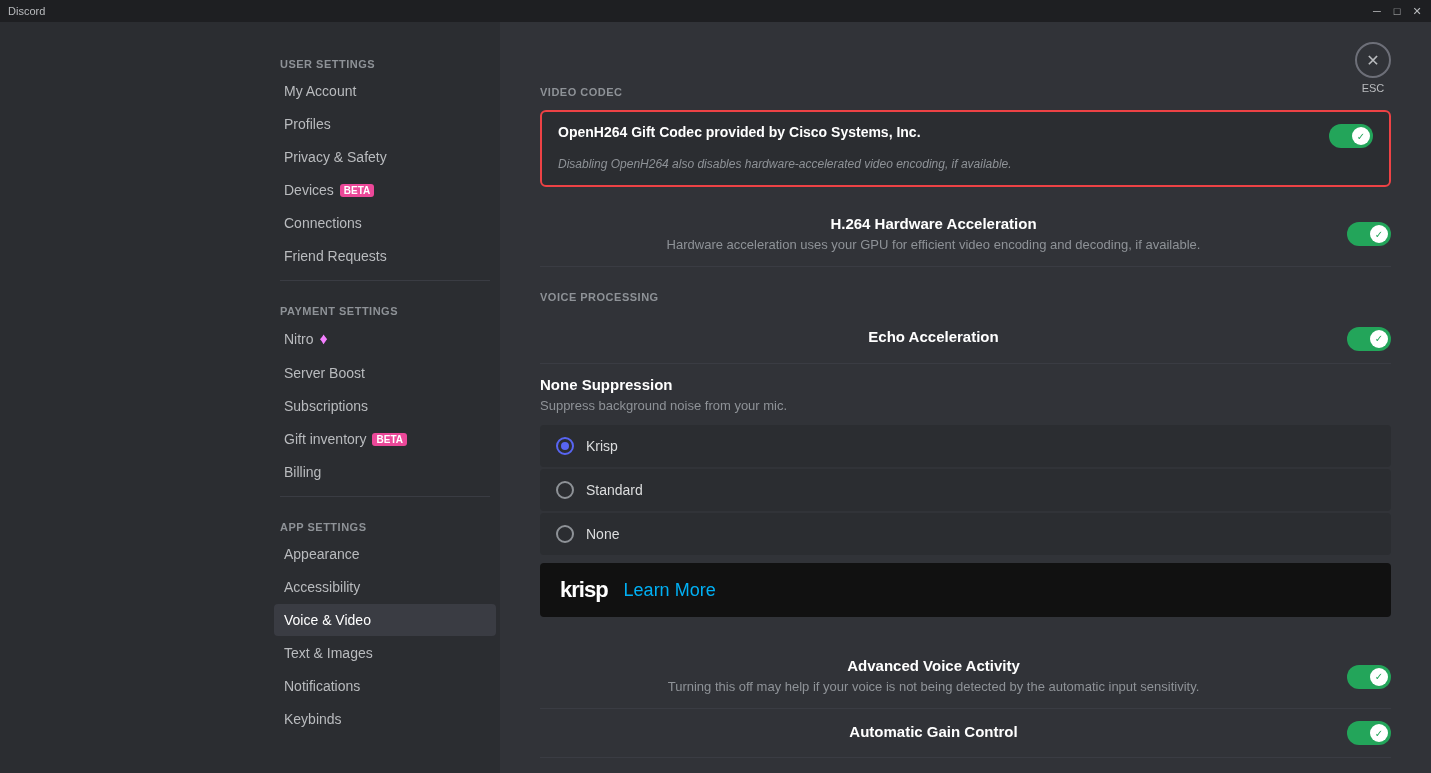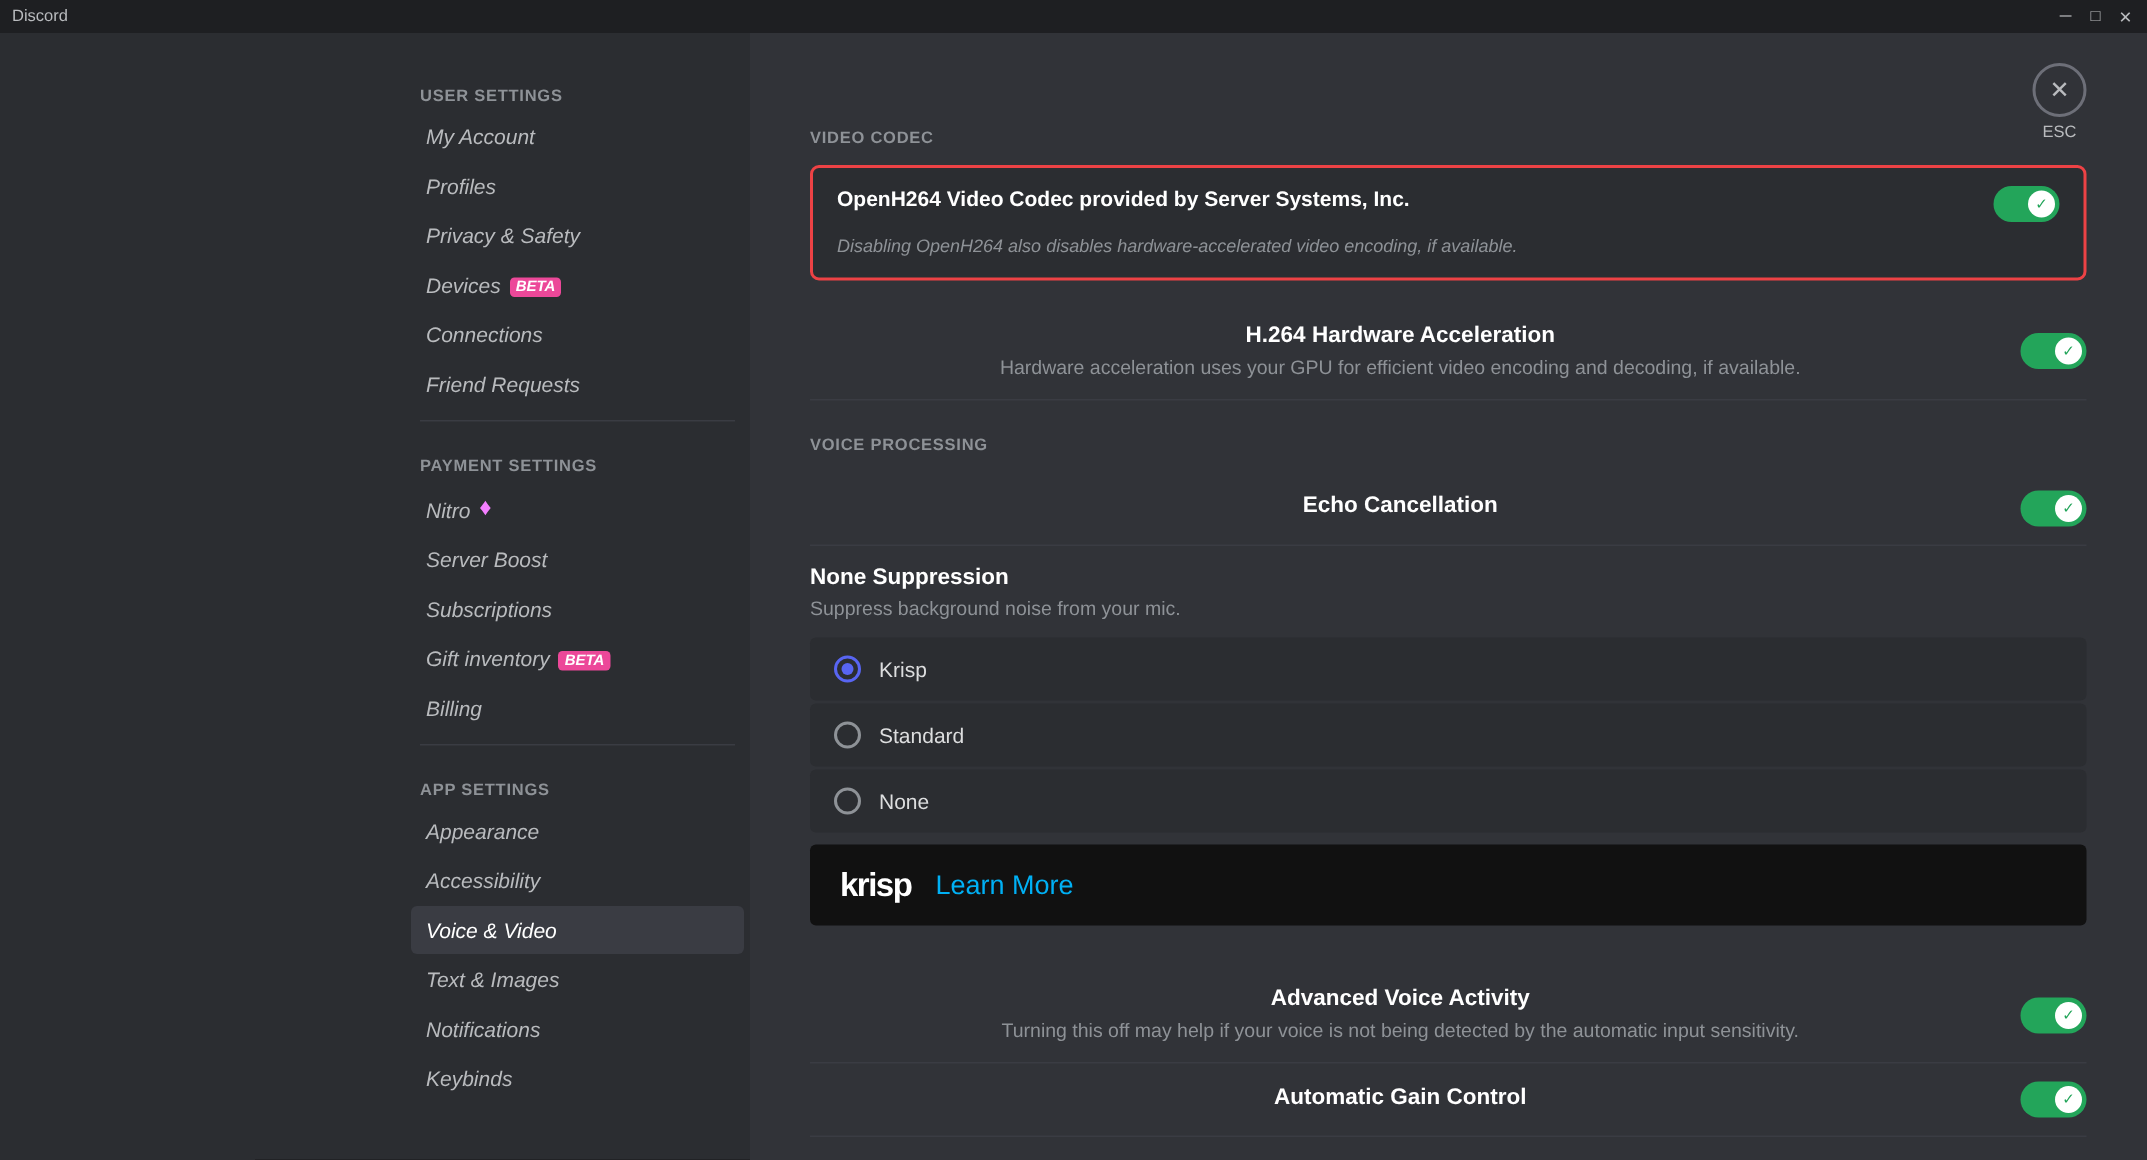--- a/index.html
+++ b/index.html
@@ -72,23 +72,22 @@
       padding: 16px 10px 4px 10px;
     }
     .sidebar-item {
       padding: 8px 10px;
       font-size: 14px;
       color: #b9bbbe;
       cursor: pointer;
       border-radius: 4px;
       margin: 1px 4px;
       display: flex;
-      align-items: flex-end;
+      align-items: center;
       gap: 6px;
-      font-style: italic;
     }
     .sidebar-item.active {
       background: #3a3c43;
       color: #ffffff;
     }
     .badge {
       font-size: 10px;
       font-weight: 700;
       color: #fff;
       background: #ec4899;
@@ -389,21 +388,21 @@
     <div class="esc-btn">
       <div class="esc-circle">✕</div>
       <span class="esc-label">ESC</span>
     </div>
 
     <div class="section-header">VIDEO CODEC</div>
 
     <div class="highlight-box">
       <div style="display:flex; align-items:flex-start; justify-content:space-between;">
         <div class="setting-info">
-          <div class="setting-title">OpenH264 Video Codec provided by Server Systems, Inc.</div>
+          <div class="setting-title">OpenH264 Gift Codec provided by Cisco Systems, Inc.</div>
           <div class="setting-desc">Disabling OpenH264 also disables hardware-accelerated video encoding, if available.</div>
         </div>
         <div class="toggle on">
           <div class="toggle-knob">
             <span class="toggle-check">✓</span>
           </div>
         </div>
       </div>
     </div>
 
@@ -416,21 +415,21 @@
         <div class="toggle-knob">
           <span class="toggle-check">✓</span>
         </div>
       </div>
     </div>
 
     <div class="section-header">VOICE PROCESSING</div>
 
     <div class="setting-row">
       <div class="setting-info">
-        <div class="setting-title">Echo Cancellation</div>
+        <div class="setting-title">Echo Acceleration</div>
       </div>
       <div class="toggle on">
         <div class="toggle-knob">
           <span class="toggle-check">✓</span>
         </div>
       </div>
     </div>
 
     <div style="padding: 12px 0;">
       <div class="setting-title">None Suppression</div>

